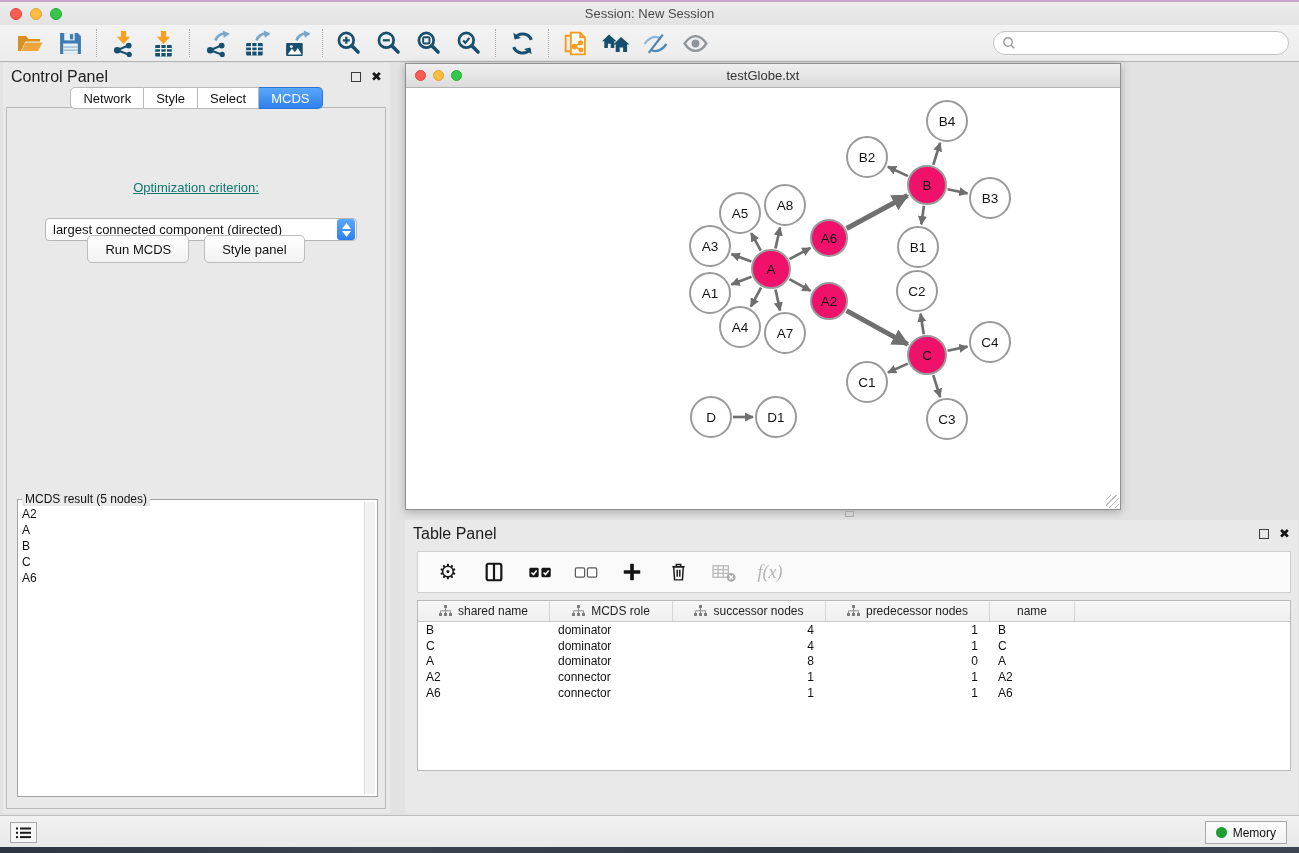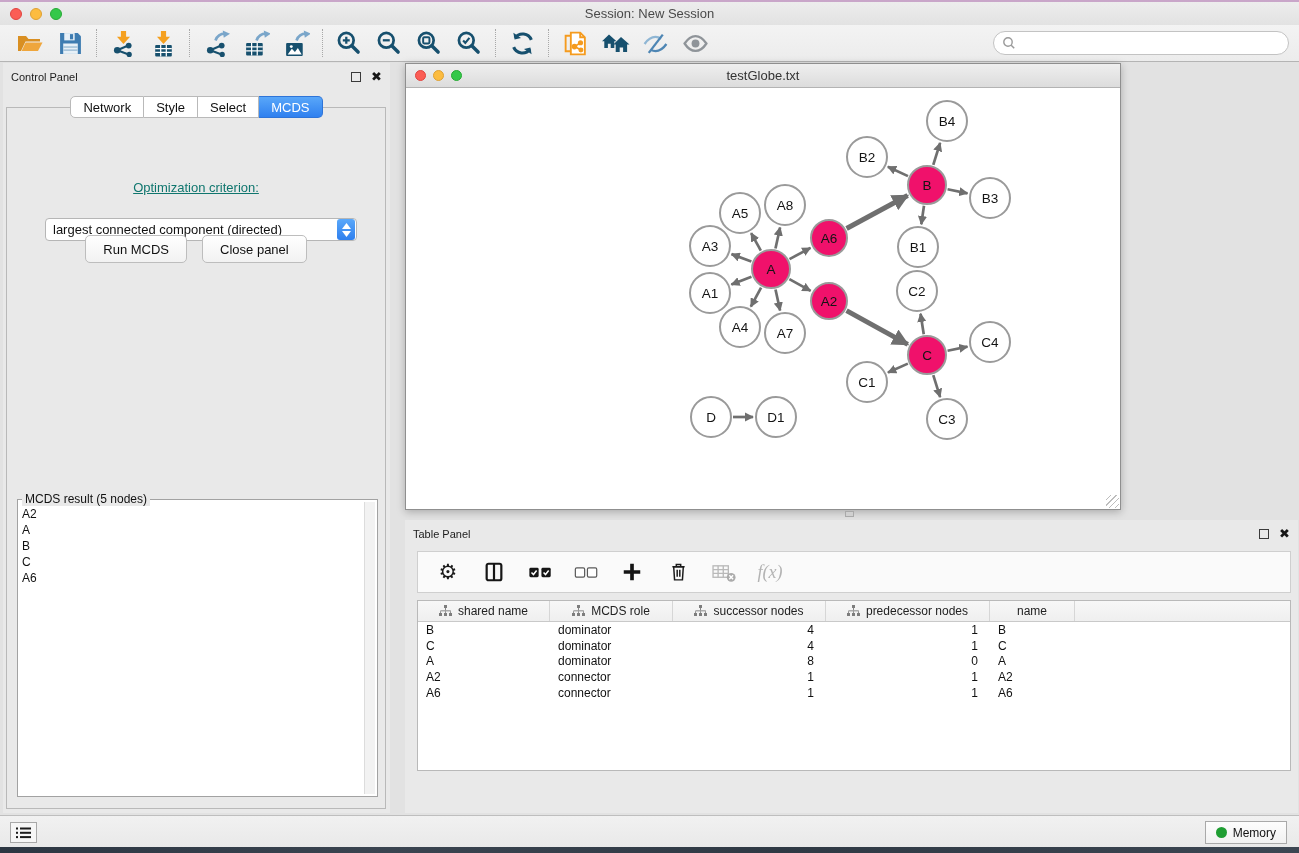--- a/index.html
+++ b/index.html
@@ -25,36 +25,36 @@
   .tsep { width:1px; height:28px; margin:0 6px; border-left:1px dotted #a8a8a8; }
   .searchbox { position:absolute; right:10px; top:6px; width:296px; height:24px; background:#fff;
     border:1px solid #c3c3c3; border-radius:13px; display:flex; align-items:center; padding-left:8px; }
   .searchbox input { border:none; outline:none; flex:1; height:18px; font-size:12px; background:transparent; font-family:inherit; }
 
   
   .workspace { position:absolute; left:0; top:62px; width:1299px; height:753px; background:#e2e2e2; }
 
   
   .panel-head { height:27px; display:flex; align-items:center; padding:0 8px; }
-  .panel-title { font-size:11px; color:#1c1c1c; }
+  .panel-title { font-size:16px; color:#1c1c1c; }
   .panel-btns { margin-left:auto; display:flex; align-items:center; gap:10px; }
   .float-btn { width:10px; height:10px; border:1.6px solid #3a3a3a; display:inline-block; }
   .close-btn { font-size:13px; font-weight:bold; color:#161616; line-height:10px; }
 
   
   .seg { display:flex; }
   .seg .tab { background:#fff; border:1px solid #b9b9b9; border-left-width:0; padding:2px 12px;
     font-size:13px; height:22px; display:flex; align-items:center; color:#111; }
   .seg .tab:first-child { border-left-width:1px; border-radius:5px 0 0 5px; }
   .seg .tab:last-child { border-radius:0 5px 5px 0; }
   .seg .tab.sel { background:linear-gradient(#59a7f9,#2f80ef); border-color:#2e74d8; color:#fff; }
 
   
   .control-panel { position:absolute; left:3px; top:1px; width:387px; height:750px; background:#e9e9e9; }
-  .cp-tabs { position:absolute; left:0; right:0; top:33px; display:flex; justify-content:center; z-index:2; }
+  .cp-tabs { position:absolute; left:0; right:0; top:24px; display:flex; justify-content:center; z-index:2; }
   .cp-body { position:absolute; left:3px; right:4px; top:44px; bottom:4px; border:1px solid #b9b9b9; }
   .opt-label { position:absolute; left:0; right:0; top:72px; text-align:center; font-size:13px; color:#0f766e;text-decoration:underline; }
   .dropdown { position:absolute; left:38px; top:110px; width:312px; height:23px; background:#fff;
     border:1px solid #b6b6b6; border-radius:4px; display:flex; align-items:center; }
   .dropdown .dd-text { flex:1; padding-left:7px; font-size:13px; color:#111; white-space:nowrap; overflow:hidden; }
   .dd-stepper { width:18px; height:21px; border-radius:3px; background:linear-gradient(#5aa8fa,#2e7fee);
     display:flex; flex-direction:column; align-items:center; justify-content:center; gap:2px; margin-right:1px; }
   .cp-buttons { position:absolute; left:0; right:0; top:127px; display:flex; justify-content:center; gap:15px; }
   .push-btn { background:linear-gradient(#ffffff,#f2f2f2); border:1px solid #bdbdbd; border-radius:5px;
     height:28px; padding:0 17px; font-size:13px; color:#111; display:flex; align-items:center; }
@@ -298,21 +298,21 @@
           <svg width="9" height="6" viewBox="0 0 9 6">
               <path d="M4.5 0L9 6H0z" fill="#fff"></path>
             </svg>
           <svg width="9" height="6" viewBox="0 0 9 6">
               <path d="M4.5 6L0 0h9z" fill="#fff"></path>
             </svg>
         </span>
       </div>
       <div class="cp-buttons">
         <button class="push-btn">Run MCDS</button>
-        <button class="push-btn">Close panel</button>
+        <button class="push-btn">Style panel</button>
       </div>
       <div class="result-fieldset">
         <span class="result-legend">MCDS result (5 nodes)</span>
         <div class="result-list" id="result-list">
             <div>A2</div>
             <div>A</div>
             <div>B</div>
             <div>C</div>
             <div>A6</div>
           </div>

